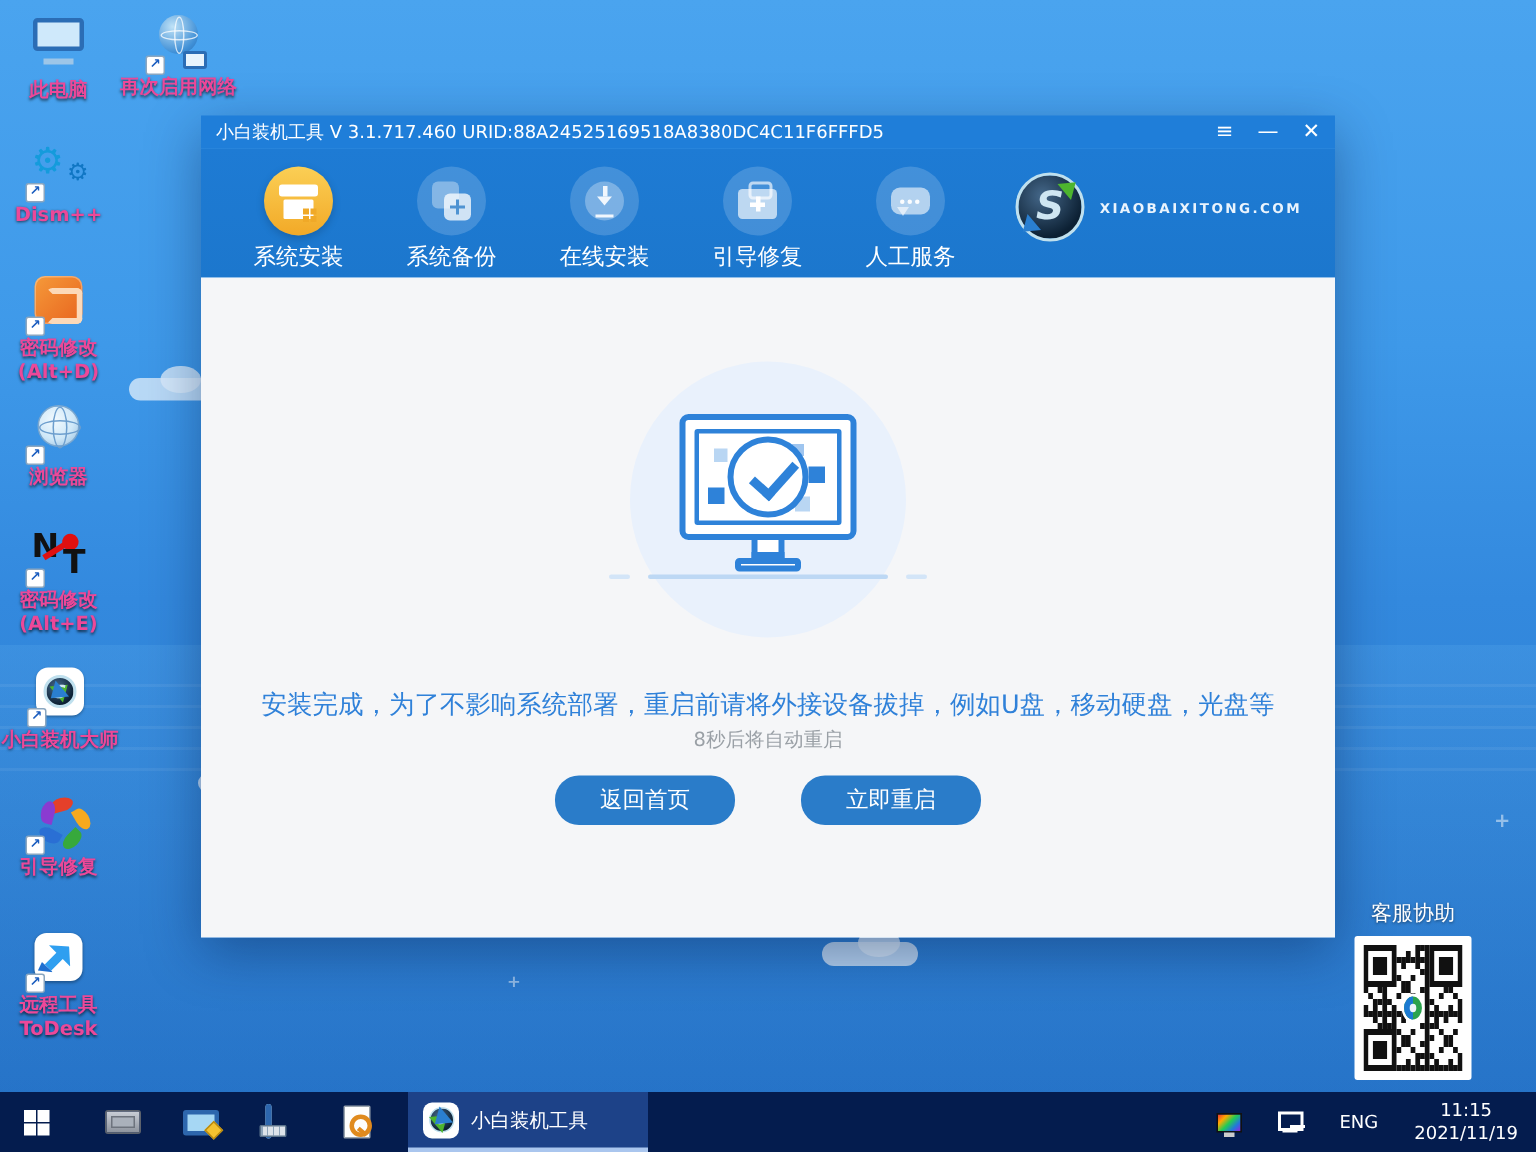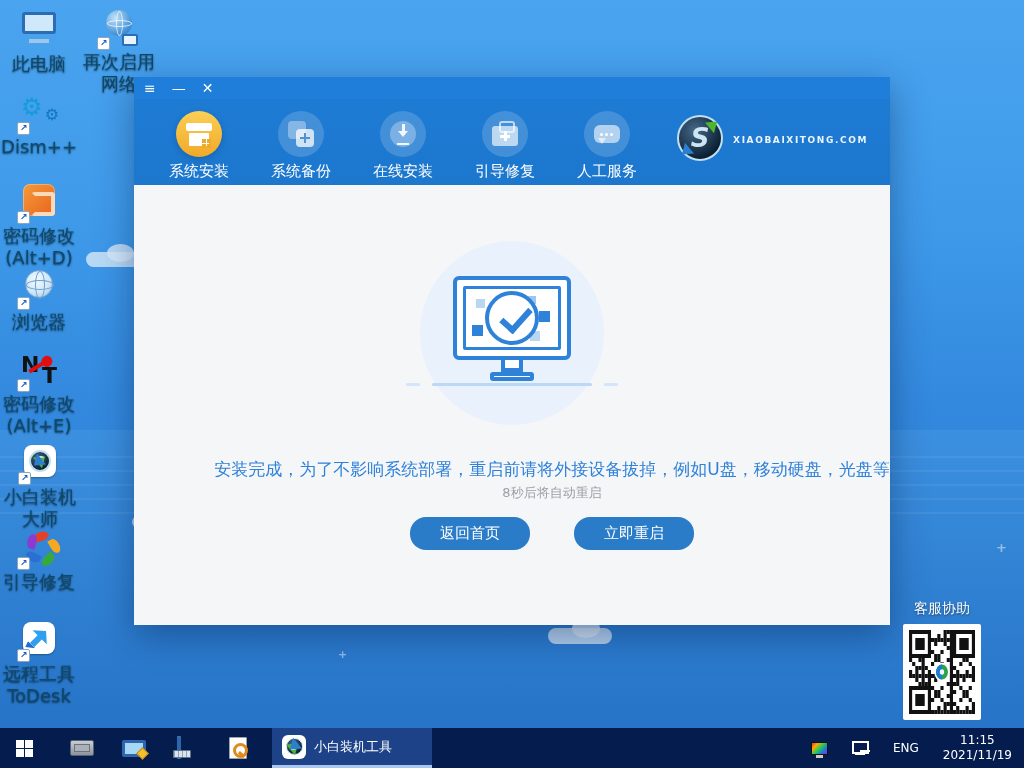--- a/index.html
+++ b/index.html
@@ -15,21 +15,21 @@
     pointer-events:none; }
   .sea::before { content:""; position:absolute; left:0; top:26px; width:100%; height:70px;
     background:repeating-linear-gradient(180deg,rgba(255,255,255,.12) 0 2px,transparent 2px 14px); opacity:.5; }
   .cloud { position:absolute; background:rgba(255,255,255,.8); border-radius:50px; opacity:.8; }
   .cloud::before { content:""; position:absolute; right:18%; top:-55%; width:45%; height:120%;
     background:inherit; border-radius:50%; }
   .sparkle { position:absolute; color:rgba(255,255,255,.8); font-size:16px; font-weight:bold; }
   
   .dicon { position:absolute; width:78px; text-align:center; cursor:pointer; }
   .dicon .art { position:relative; width:40px; height:38px; margin:0 auto 3px; }
-  .dicon .lbl { color:#0c4a6e; font-size:18px; line-height:1.2; text-shadow:0 1px 2px rgba(0,0,0,.65); }
+  .dicon .lbl { color:#ec4899; font-size:13px; line-height:1.2; text-shadow:0 1px 2px rgba(0,0,0,.65);font-weight:bold; }
   .sc { position:absolute; left:-2px; bottom:-2px; width:13px; height:13px; background:#fff;
     border:1px solid #8aa6c0; border-radius:2px; display:flex; align-items:center; justify-content:center;
     font-size:9px; font-weight:bold; color:#1b5dbf; line-height:1; }
   
   .i-pc { width:34px; height:22px; margin:4px auto 0; background:#cfe9fb; border:3px solid #2b6db5; border-radius:3px; }
   .i-pc::after { content:""; display:block; width:20px; height:4px; background:#9dc6e8; margin:24px auto 0; }
   
   .i-globe { width:26px; height:26px; margin:2px auto 0; border-radius:50%;
     background:radial-gradient(circle at 35% 30%,#bfe2f7,#3f8fd6 70%,#2a6cb0); position:relative; }
   .i-globe::before { content:""; position:absolute; left:10px; top:1px; width:5px; height:23px;
@@ -127,21 +127,21 @@
     border:4px solid transparent; border-top:6px solid rgba(255,255,255,.6); }
   .g-chat::after { content:""; position:absolute; left:6px; top:8px; width:3px; height:3px; border-radius:50%;
     background:rgba(255,255,255,.95); box-shadow:5px 0 rgba(255,255,255,.95),10px 0 rgba(255,255,255,.95); }
   
   .brand { position:absolute; right:22px; top:16px; display:flex; align-items:center; gap:10px; }
   .brand .ball { width:46px; height:46px; }
   .brand .ball .s { font-size:26px; }
   .brand .bt1 { color:#fff; font-size:27px; letter-spacing:3px; }
   .brand .bt2 { color:#eaf4fd; font-size:9px; font-weight:bold; letter-spacing:1.6px; margin-top:3px; }
   
-  .content { height:440px; background:#f5f6f8; position:relative;padding-left:40px; }
+  .content { height:440px; background:#f5f6f8; position:relative; }
   .illu { position:absolute; left:50%; top:56px; transform:translateX(-50%);
     width:184px; height:184px; border-radius:50%; background:#e9f1fc; }
   .mon { position:absolute; left:33px; top:35px; width:118px; height:84px; background:#fff;
     border:4px solid #2e82d9; border-radius:6px; }
   .mon .scr { position:absolute; inset:6px; border:3px solid #2e82d9; border-radius:2px; background:#fff; }
   .chk { position:absolute; left:50%; top:50%; transform:translate(-50%,-50%);
     width:54px; height:54px; border:4px solid #2e82d9; border-radius:50%; background:#fff; }
   .chk::after { content:""; position:absolute; left:12px; top:13px; width:24px; height:12px;
     border-left:6px solid #2e82d9; border-bottom:6px solid #2e82d9; transform:rotate(-48deg); }
   .sq { position:absolute; }
@@ -301,20 +301,21 @@
         <div class="i-todesk"></div>
       </div>
     <span class="sc">↗</span>
   </div>
   <div class="lbl"><span>远程工具</span><br>
   <span>ToDesk</span></div>
 </div>
 
 <div class="win">
   <div class="titlebar">
+    <span class="t">小白装机工具 V 3.1.717.460 URID:88A24525169518A8380DC4C11F6FFFD5</span>
     <span class="wbtns">
       <span>≡</span>
       <span>—</span>
       <span>✕</span>
     </span>
   </div>
   <div class="header">
     <div class="tab active">
       <div class="circ">
         <span class="g-box">

